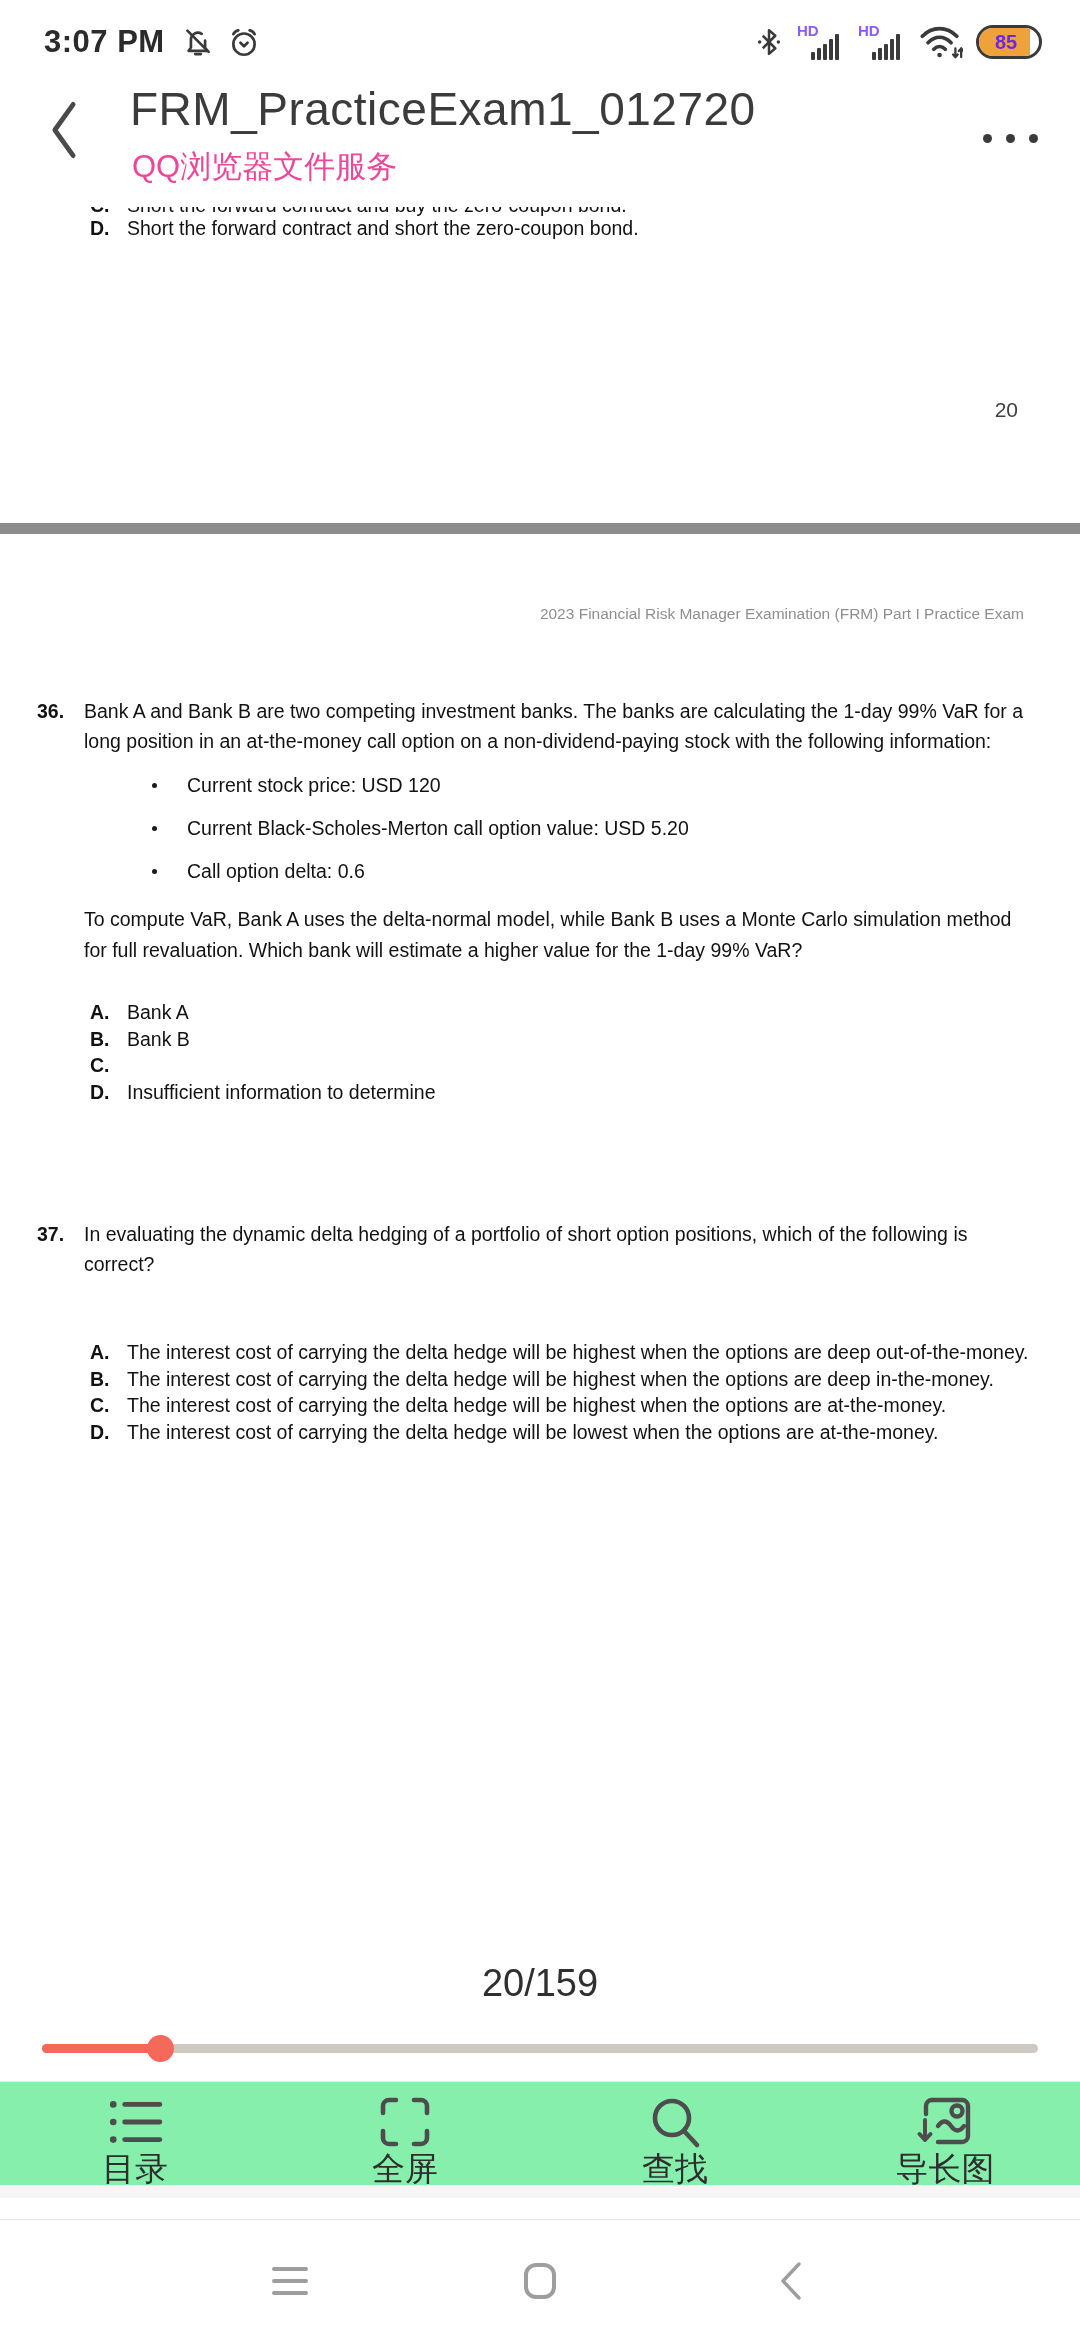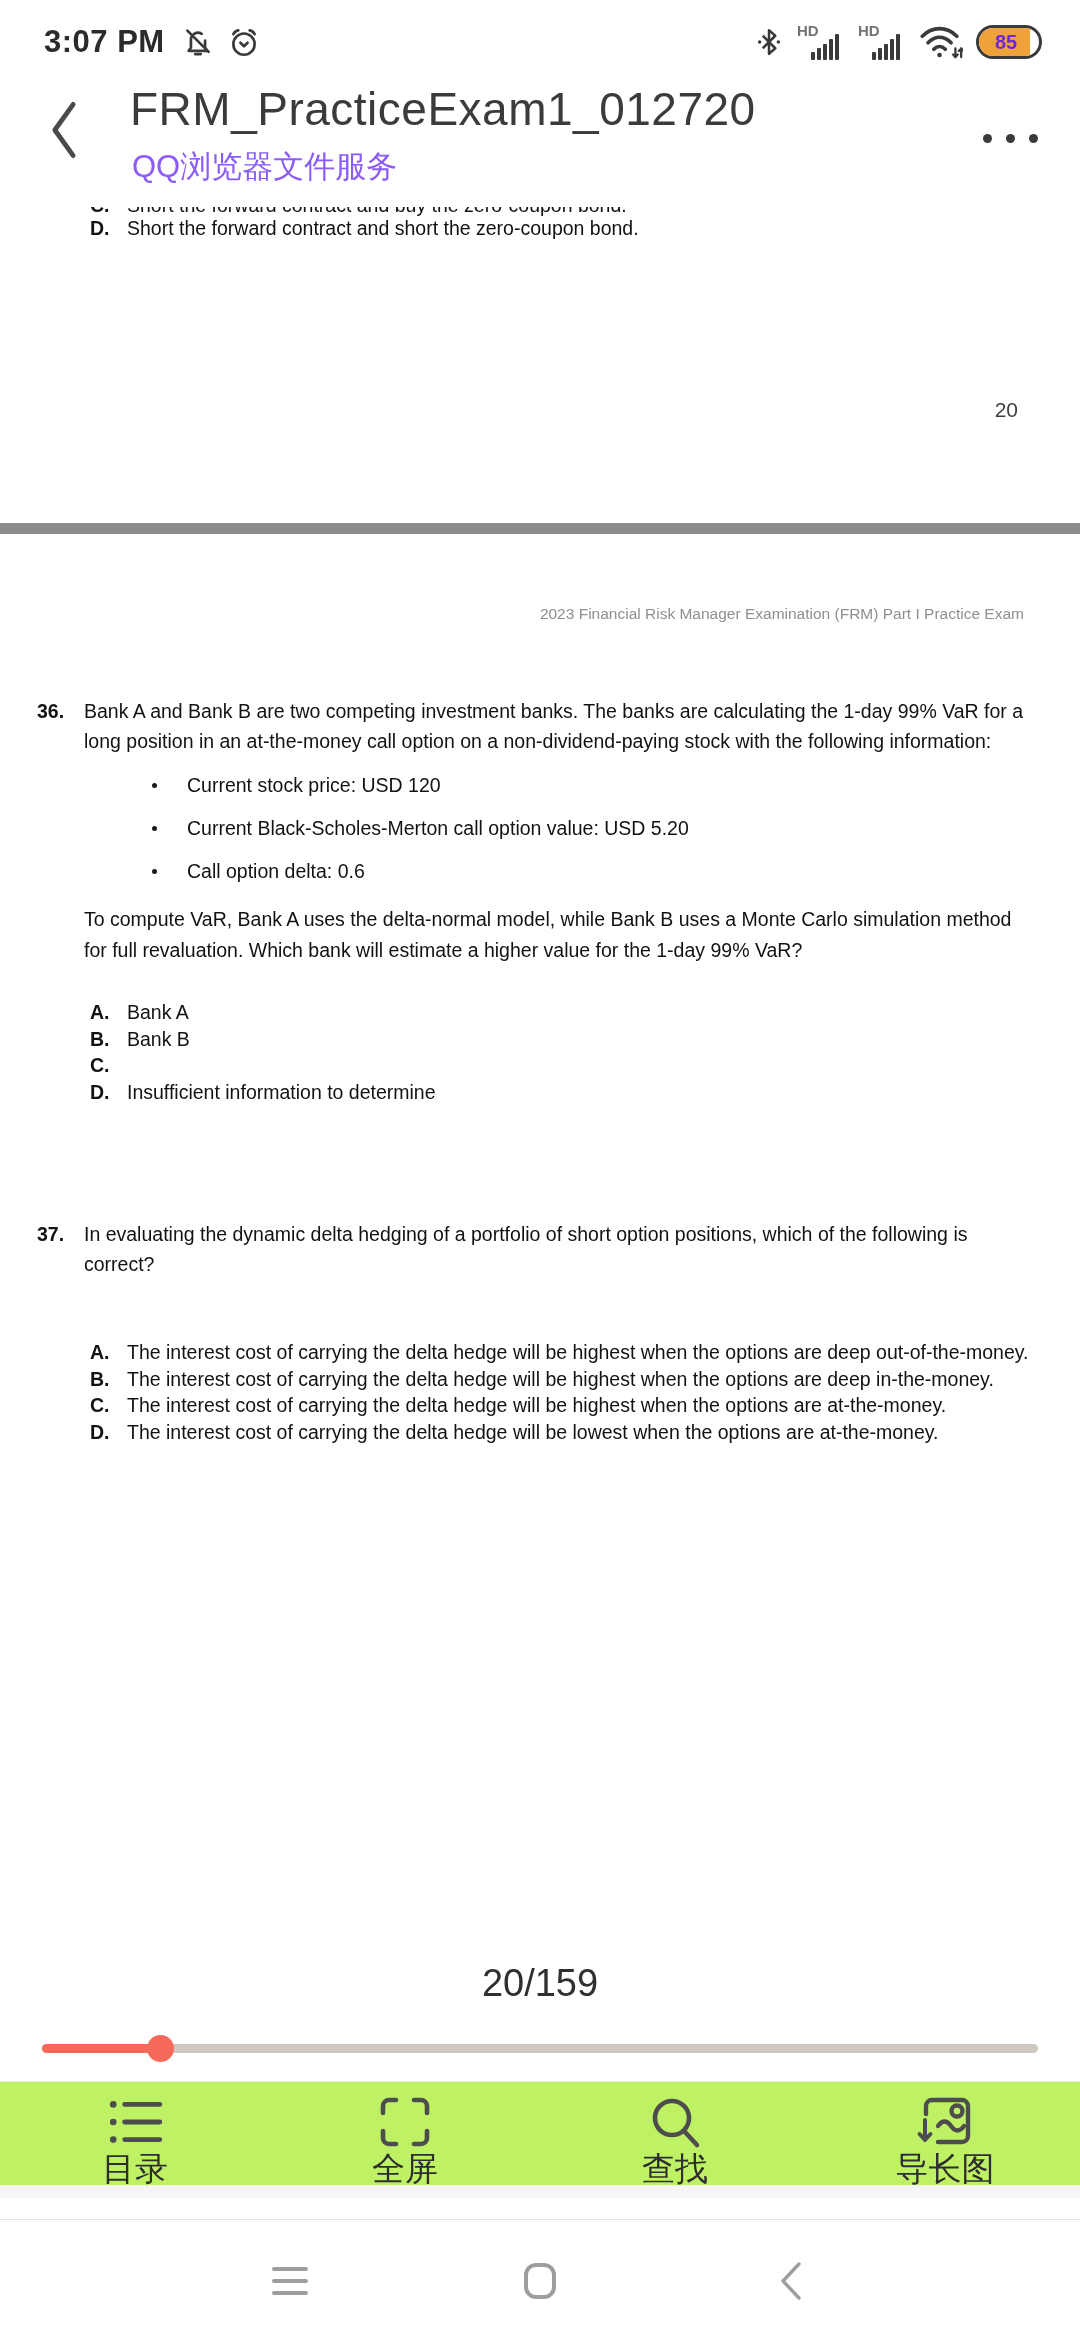--- a/index.html
+++ b/index.html
@@ -7,31 +7,31 @@
           font-family:"Liberation Sans","DejaVu Sans",sans-serif;color:#111;}
   svg{display:block;}
 
   
   .status-bar{position:absolute;top:8px;left:0;width:1080px;height:62px;display:flex;align-items:center;padding:6px 38px 0 44px;box-sizing:border-box;}
   .sb-time{font-size:31px;font-weight:600;color:#2b2b2b;letter-spacing:0.5px;}
   .sb-left-icons{display:flex;align-items:center;gap:12px;margin-left:16px;color:#3a3a3a;}
   .sb-spacer{flex:1;}
   .sb-right-icons{display:flex;align-items:center;gap:13px;color:#3a3a3a;}
   .sig{position:relative;width:48px;height:36px;}
-  .sig .hd{position:absolute;top:-2px;left:0;font-size:15px;font-weight:700;color:#737373;}
+  .sig .hd{position:absolute;top:-2px;left:0;font-size:15px;font-weight:700;color:#8b5cf6;}
   .sig svg{position:absolute;bottom:0;right:0;}
   .battery{position:relative;width:66px;height:34px;border:3px solid #3a3a3a;border-radius:17px;box-sizing:border-box;overflow:hidden;}
   .battery .fill{position:absolute;top:0;left:0;bottom:0;width:85%;background:#f0a23a;}
   .battery .pct{position:absolute;top:0;left:0;right:6px;bottom:0;display:flex;align-items:center;justify-content:center;font-size:20px;font-weight:700;color:#6d28d9;}
 
   
   .app-header{position:absolute;top:62px;left:0;width:1080px;height:145px;background:#fff;border-bottom:1px solid #dcdcdc;}
   .back-btn{position:absolute;left:36px;top:28px;width:56px;height:80px;display:flex;align-items:center;justify-content:center;}
   .hdr-title{position:absolute;left:130px;top:20px;font-size:46px;font-weight:400;color:#3b3b3b;letter-spacing:0.5px;white-space:nowrap;}
-  .hdr-sub{position:absolute;left:132px;top:84px;font-size:31px;color:#8b5cf6;white-space:nowrap;}
+  .hdr-sub{position:absolute;left:132px;top:84px;font-size:31px;color:#ec4899;white-space:nowrap;}
   .menu-dots{position:absolute;right:32px;top:62px;display:flex;gap:14px;padding:10px;}
   .menu-dots i{width:9px;height:9px;border-radius:50%;background:#3a3a3a;}
 
   
   .doc{position:absolute;top:207px;left:0;width:1080px;height:1750px;background:#fff;font-size:19.5px;color:#121212;}
   .opt-row{display:flex;line-height:27px;}
   .opt-row .letter{width:37px;font-weight:700;flex:0 0 37px;}
   .clip-box{position:absolute;top:0;left:90px;right:40px;height:12px;overflow:hidden;}
   .clip-box .opt-row{margin-top:-15px;}
   .prev-d{position:absolute;top:8px;left:90px;right:40px;}
@@ -53,21 +53,21 @@
   .q37 .q-opts{margin-top:60px;}
 
   
   .pager-label{position:absolute;top:1962px;left:0;width:1080px;text-align:center;font-size:38px;color:#2f2f2f;}
   .slider{position:absolute;top:2028px;left:0;width:1080px;height:40px;}
   .slider .track{position:absolute;top:16px;left:42px;width:996px;height:9px;border-radius:5px;background:#cdc9c2;}
   .slider .fillbar{position:absolute;top:16px;left:42px;width:118px;height:9px;border-radius:5px;background:#f5695a;}
   .slider .thumb{position:absolute;top:7px;left:147px;width:27px;height:27px;border-radius:50%;background:#f5695a;}
 
   
-  .toolbar{position:absolute;top:2081px;left:0;width:1080px;height:116px;background:#bef264;border-top:1px solid #e9e9e9;display:flex;}
+  .toolbar{position:absolute;top:2081px;left:0;width:1080px;height:116px;background:#86efac;border-top:1px solid #e9e9e9;display:flex;}
   .tb-strip{position:absolute;left:0;bottom:0;width:1080px;height:13px;background:#f6f6f6;}
   .tb-item{flex:1;display:flex;flex-direction:column;align-items:center;justify-content:flex-start;padding-top:11px;position:relative;}
   .tb-item .ticon{height:58px;display:flex;align-items:center;justify-content:center;color:#4d4d4d;}
   .tb-item .tlabel{font-size:33px;color:#2e2e2e;line-height:36px;}
 
   
   .navbar{position:absolute;top:2219px;left:0;width:1080px;height:121px;background:#fff;border-top:1px solid #e3e3e3;display:flex;align-items:center;justify-content:center;gap:180px;color:#9e9e9e;}
   .nav-btn{width:70px;height:70px;display:flex;align-items:center;justify-content:center;}
 </style>
 </head>

